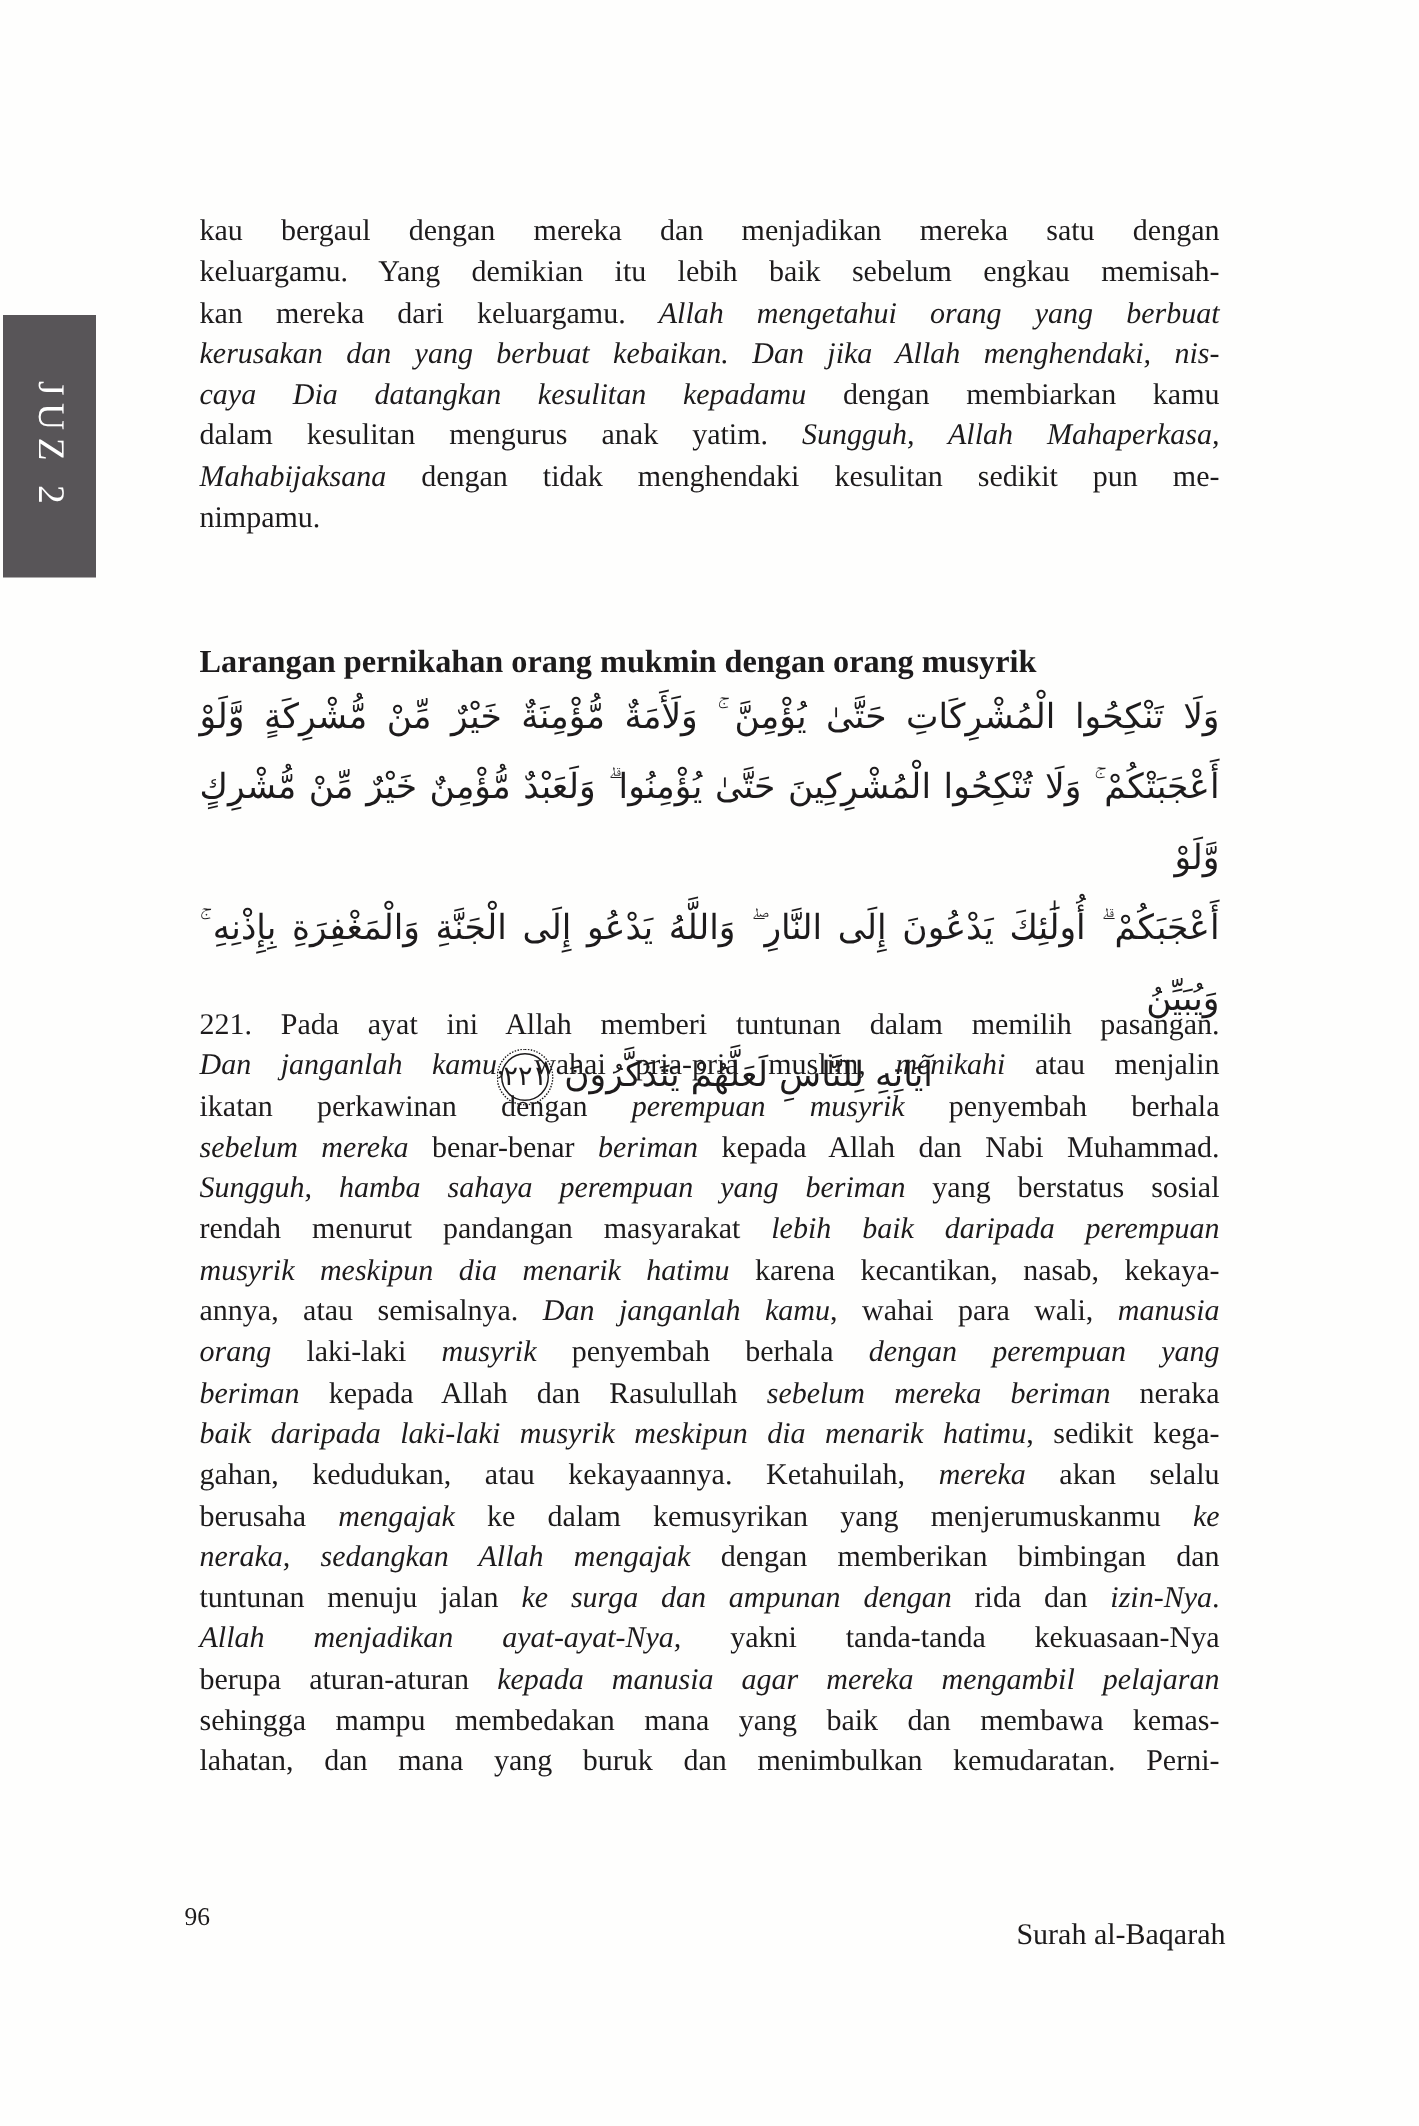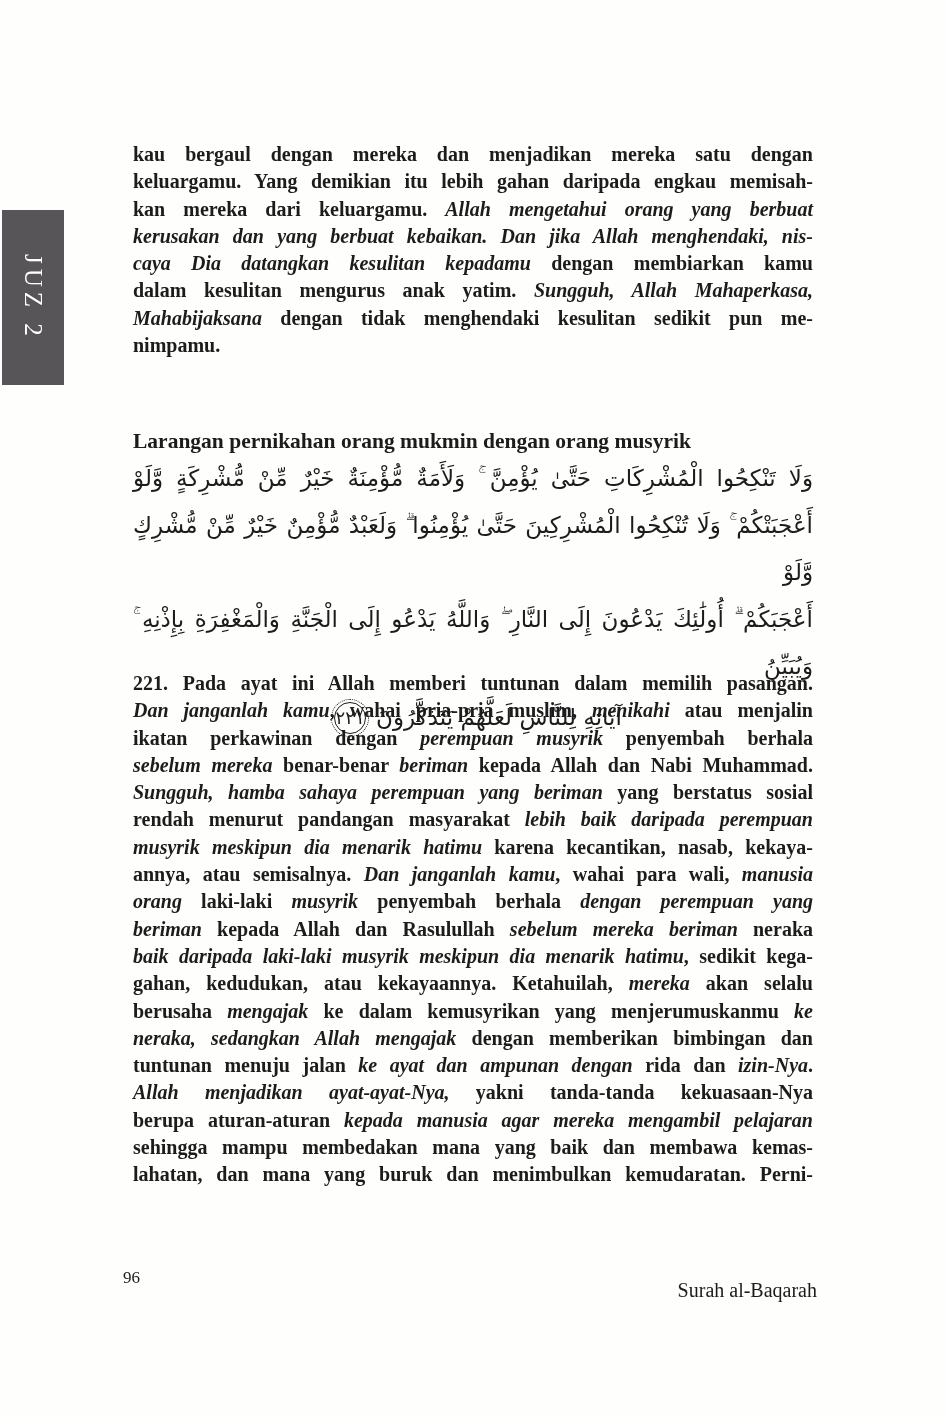--- a/index.html
+++ b/index.html
@@ -3,21 +3,21 @@
 <meta charset="utf-8">
 <style>
   html,body{margin:0;padding:0;background:#e9e9e9;}
   .page{position:relative;width:946px;height:1417px;background:#fefefd;
         font-family:"Liberation Serif",serif;color:#1d1b1c;overflow:hidden;margin:0 auto;}
   .juz-tab{position:absolute;left:2px;top:210px;width:62px;height:175px;
            display:flex;align-items:center;justify-content:center;}
   .juz-tab span{writing-mode:vertical-rl;font-size:25px;letter-spacing:5px;
                 font-family:"Liberation Serif",serif;}
   .block{position:absolute;left:133px;width:680px;}
-  .para{font-size:20px;line-height:27.3px;font-weight:bold;}
+  .para{font-size:20px;line-height:27.3px;}
   .para-1{top:141px;}
   .heading{top:410px;font-size:21.5px;font-weight:bold;line-height:26px;}
   .arabic{top:455px;direction:rtl;font-family:"DejaVu Sans",sans-serif;
           font-size:23px;line-height:47px;}
   .tafsir{top:670px;}
   .line{text-align:justify;text-align-last:justify;}
   .line.left{text-align-last:left;}
   .line.center{text-align:center;text-align-last:center;}
   .it{font-style:italic;}
   .ayah-mark{display:inline-flex;align-items:center;justify-content:center;
@@ -31,21 +31,21 @@
 <body>
 
 <div class="page" style="background: rgb(254, 254, 253); color: rgb(29, 27, 28);">
 
   <aside class="juz-tab" style="background: rgb(88, 85, 88); color: rgb(255, 255, 255);">
     <span>JUZ 2</span>
   </aside>
 
   <div class="block para para-1">
       <div class="line"><span>kau bergaul dengan mereka dan menjadikan mereka satu dengan</span></div>
-      <div class="line"><span>keluargamu. Yang demikian itu lebih gahan daripada engkau memisah-</span></div>
+      <div class="line"><span>keluargamu. Yang demikian itu lebih baik sebelum engkau memisah-</span></div>
       <div class="line"><span>kan mereka dari keluargamu. </span><span class="it">Allah mengetahui orang yang berbuat</span></div>
       <div class="line"><span class="it">kerusakan dan yang berbuat kebaikan. Dan jika Allah menghendaki, nis-</span></div>
       <div class="line"><span class="it">caya Dia datangkan kesulitan kepadamu</span><span> dengan membiarkan kamu</span></div>
       <div class="line"><span>dalam kesulitan mengurus anak yatim. </span><span class="it">Sungguh, Allah Mahaperkasa,</span></div>
       <div class="line"><span class="it">Mahabijaksana</span><span> dengan tidak menghendaki kesulitan sedikit pun me-</span></div>
       <div class="line left"><span>nimpamu.</span></div>
     </div>
 
   <h2 class="block heading">Larangan pernikahan orang mukmin dengan orang musyrik</h2>
 
@@ -64,21 +64,21 @@
       <div class="line"><span class="it">Sungguh, hamba sahaya perempuan yang beriman</span><span> yang berstatus sosial</span></div>
       <div class="line"><span>rendah menurut pandangan masyarakat </span><span class="it">lebih baik daripada perempuan</span></div>
       <div class="line"><span class="it">musyrik meskipun dia menarik hatimu</span><span> karena kecantikan, nasab, kekaya-</span></div>
       <div class="line"><span>annya, atau semisalnya. </span><span class="it">Dan janganlah kamu</span><span>, wahai para wali, </span><span class="it">manusia</span></div>
       <div class="line"><span class="it">orang</span><span> laki-laki </span><span class="it">musyrik</span><span> penyembah berhala </span><span class="it">dengan perempuan yang</span></div>
       <div class="line"><span class="it">beriman</span><span> kepada Allah dan Rasulullah </span><span class="it">sebelum mereka beriman</span><span> neraka</span></div>
       <div class="line"><span class="it">baik daripada laki-laki musyrik meskipun dia menarik hatimu</span><span>, sedikit kega-</span></div>
       <div class="line"><span>gahan, kedudukan, atau kekayaannya. Ketahuilah, </span><span class="it">mereka</span><span> akan selalu</span></div>
       <div class="line"><span>berusaha </span><span class="it">mengajak</span><span> ke dalam kemusyrikan yang menjerumuskanmu </span><span class="it">ke</span></div>
       <div class="line"><span class="it">neraka, sedangkan Allah mengajak</span><span> dengan memberikan bimbingan dan</span></div>
-      <div class="line"><span>tuntunan menuju jalan </span><span class="it">ke ayat dan ampunan dengan</span><span> rida dan </span><span class="it">izin-Nya</span><span>.</span></div>
+      <div class="line"><span>tuntunan menuju jalan </span><span class="it">ke surga dan ampunan dengan</span><span> rida dan </span><span class="it">izin-Nya</span><span>.</span></div>
       <div class="line"><span class="it">Allah menjadikan ayat-ayat-Nya,</span><span> yakni tanda-tanda kekuasaan-Nya</span></div>
       <div class="line"><span>berupa aturan-aturan </span><span class="it">kepada manusia agar mereka mengambil pelajaran</span></div>
       <div class="line"><span>sehingga mampu membedakan mana yang baik dan membawa kemas-</span></div>
       <div class="line"><span>lahatan, dan mana yang buruk dan menimbulkan kemudaratan. Perni-</span></div>
     </div>
 
   <span class="footer-num">96</span>
   <span class="footer-surah">Surah al-Baqarah</span>
 
 </div>

